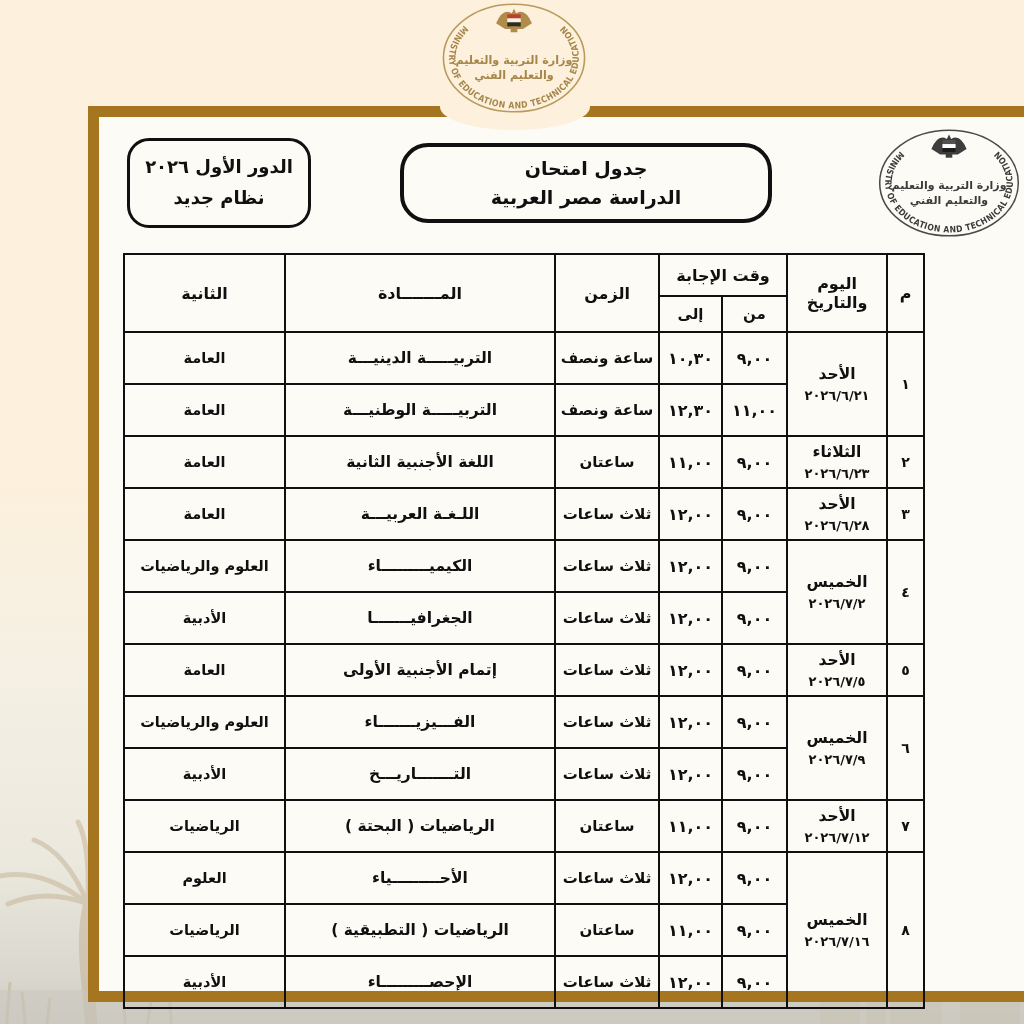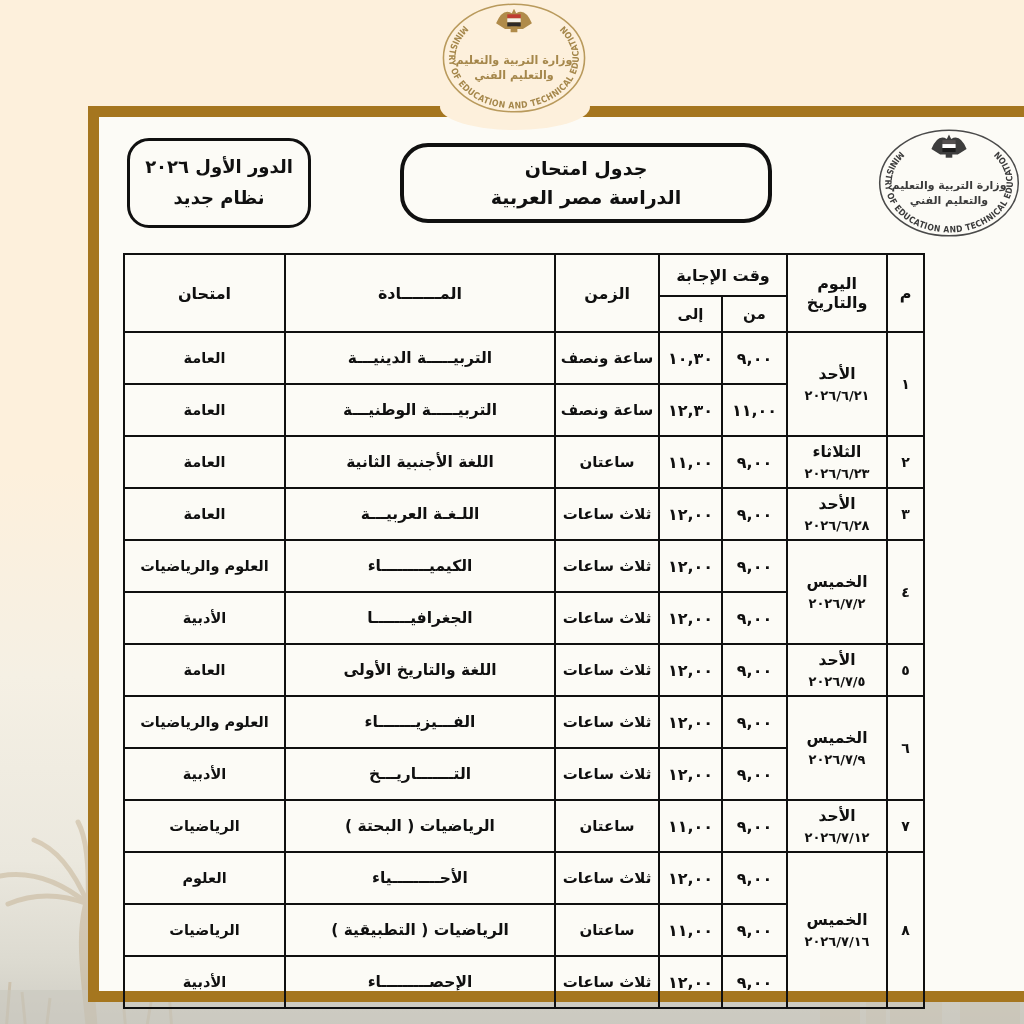--- a/index.html
+++ b/index.html
@@ -167,21 +167,21 @@
         <col style="width:270px">
         <col style="width:161px">
     </colgroup>
     <thead>
       <tr>
         <th rowspan="2">م</th>
         <th rowspan="2">اليوم والتاريخ</th>
         <th colspan="2">وقت الإجابة</th>
         <th rowspan="2">الزمن</th>
         <th rowspan="2" class="hdr-subject">المـــــــادة</th>
-        <th rowspan="2">امتحان</th>
+        <th rowspan="2">الثانية</th>
       </tr>
       <tr>
         <th>من</th>
         <th>إلى</th>
       </tr>
     </thead>
     <tbody>
         <tr>
           <td class="num-cell" rowspan="2">١</td>
           <td rowspan="2" class="day-cell">
@@ -246,21 +246,21 @@
         </tr>
         <tr>
           <td class="num-cell" rowspan="1">٥</td>
           <td rowspan="1" class="day-cell">
             <div class="day-name">الأحد</div>
             <div class="day-date">٢٠٢٦/٧/٥</div>
           </td>
           <td class="time-cell">٩,٠٠</td>
           <td class="time-cell">١٢,٠٠</td>
           <td class="dur-cell">ثلاث ساعات</td>
-          <td class="subject-cell">اللغة والتاريخ الأولى</td>
+          <td class="subject-cell">إتمام الأجنبية الأولى</td>
           <td class="branch-cell">العامة</td>
         </tr>
         <tr>
           <td class="num-cell" rowspan="2">٦</td>
           <td rowspan="2" class="day-cell">
             <div class="day-name">الخميس</div>
             <div class="day-date">٢٠٢٦/٧/٩</div>
           </td>
           <td class="time-cell">٩,٠٠</td>
           <td class="time-cell">١٢,٠٠</td>

